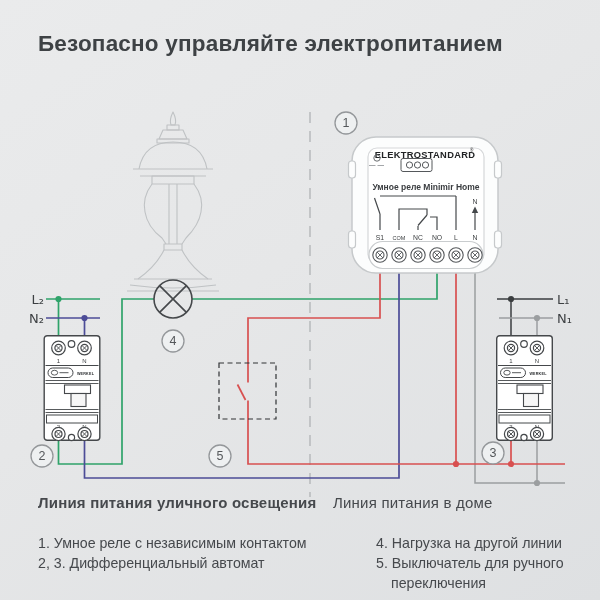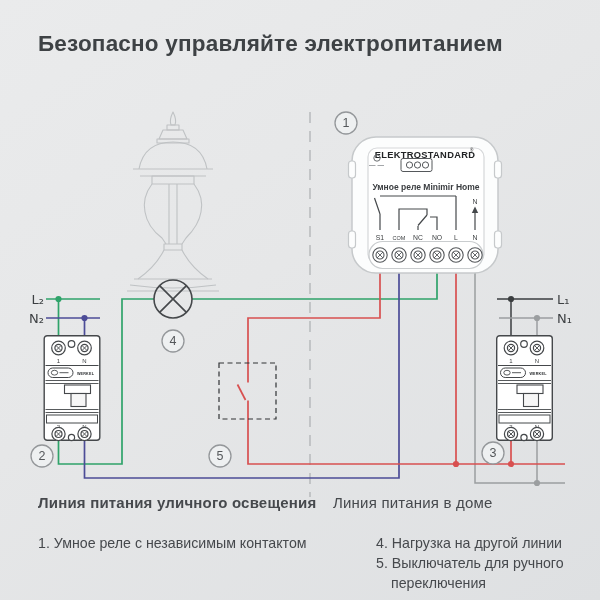--- a/index.html
+++ b/index.html
@@ -257,19 +257,20 @@
         <text class="callout-num" x="220" y="460.3" text-anchor="middle">5</text>
       </g>
     </g>
   </svg>
 
   <div class="caption cap-left">Линия питания уличного освещения</div>
   <div class="caption cap-right">Линия питания в доме</div>
 
   <div class="legend leg-left">
     <div class="leg-item">1. Умное реле с независимым контактом</div>
+    <div class="leg-item">2, 3. Дифференциальный автомат</div>
   </div>
   <div class="legend leg-right">
     <div class="leg-item">4. Нагрузка на другой линии</div>
     <div class="leg-item">5. Выключатель для ручного переключения</div>
   </div>
 
 </div>
 
 </body></html>

